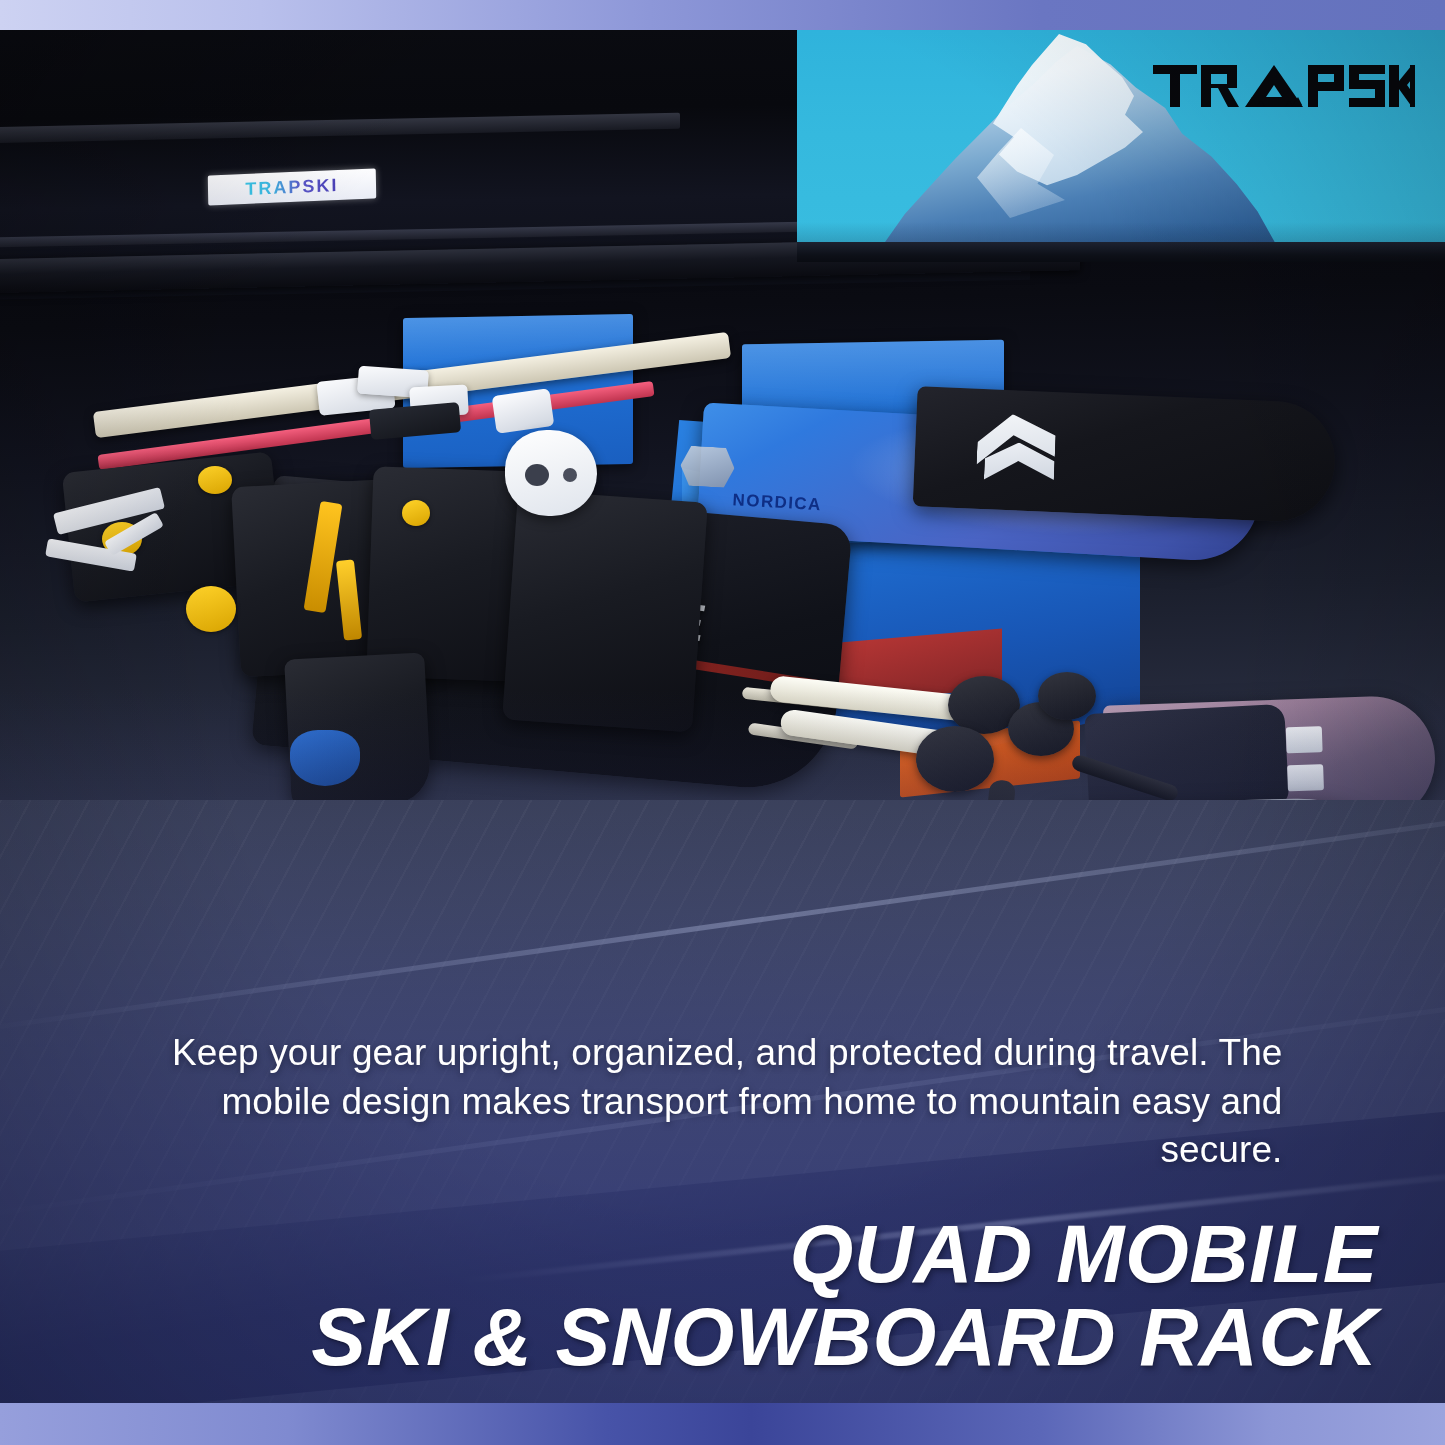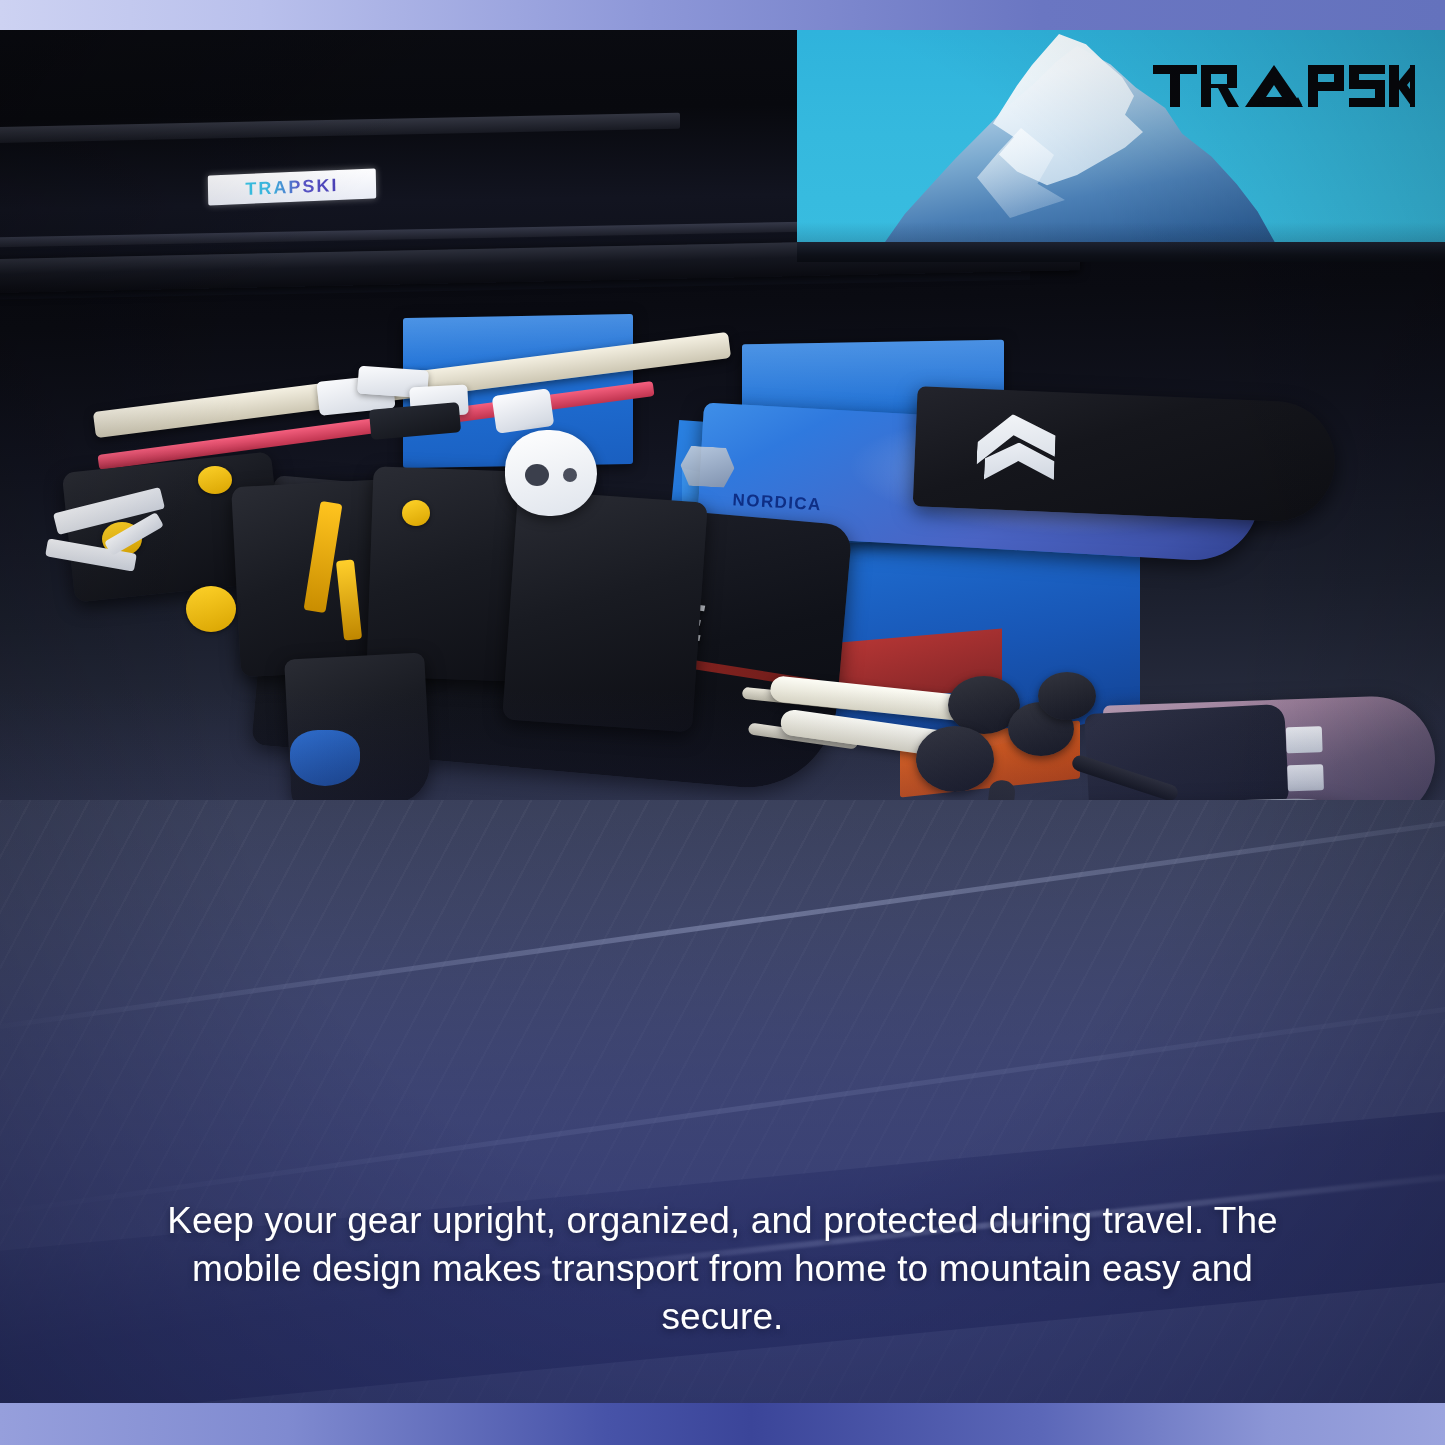--- a/index.html
+++ b/index.html
@@ -274,21 +274,21 @@
 
   
   .tint { position:absolute; left:0; right:0; top:690px; bottom:0; z-index:20;
     background:linear-gradient(180deg, rgba(56,62,120,0) 0%, rgba(54,60,118,.28) 26%,
       rgba(50,57,120,.48) 46%, rgba(45,52,118,.62) 66%, rgba(40,48,116,.72) 100%); }
   .vignette { position:absolute; inset:0; z-index:21; pointer-events:none;
     background:radial-gradient(ellipse at 50% 42%, rgba(0,0,0,0) 50%, rgba(0,0,0,.28) 100%); }
 
   
   .textwrap { position:absolute; left:0; right:0; bottom:44px; z-index:30;
-    padding:0 67px 22px; text-align:center; }
+    padding:0 67px 22px; text-align:right; }
   .body-copy { font-size:37px; line-height:1.30; color:#ffffff; font-weight:400;
     letter-spacing:.1px; text-shadow:0 2px 6px rgba(12,16,40,.55);
     max-width:1120px; margin:0 auto 38px; }
   .headline { font-size:82px; line-height:1.02; font-weight:700; font-style:italic;
     color:#ffffff; letter-spacing:.5px;
     text-shadow:3px 4px 5px rgba(20,24,56,.55), 0 1px 2px rgba(0,0,0,.4); }
   .headline .l2 { display:block; }
 </style>
 </head>
 <body>
@@ -430,17 +430,21 @@
       <div class="bed-hi"></div>
 
     </div>
   </div>
 
   <div class="tint"></div>
   <div class="vignette"></div>
 
   <div class="textwrap">
     <p class="body-copy">Keep your gear upright, organized, and protected during travel. The mobile design makes transport from home to mountain easy and secure.</p>
+    <h1 class="headline">
+      <span>QUAD MOBILE</span>
+      <span class="l2">SKI &amp; SNOWBOARD RACK</span>
+    </h1>
   </div>
 
   <div class="band band-top"></div>
   <div class="band band-bottom"></div>
 </div>
 
 </body></html>

